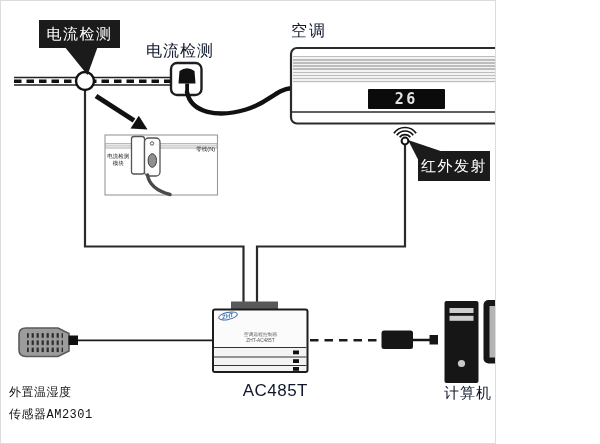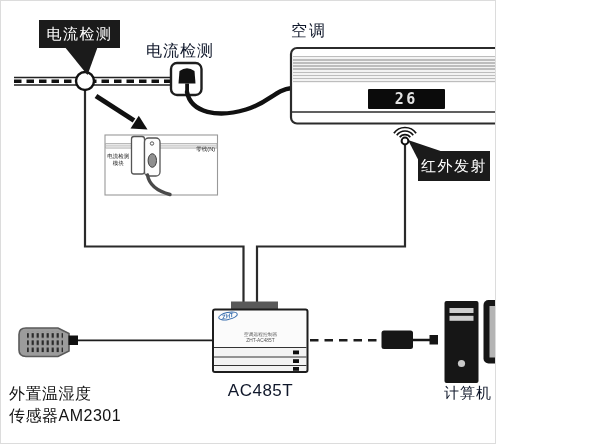--- a/index.html
+++ b/index.html
@@ -15,23 +15,23 @@
     letter-spacing:1.5px;
   }
   .plain-label{white-space:nowrap;color:#0f172a;}
   .tiny{color:#222;}
   
   .co-current{left:38px;top:19px;width:81px;height:28px;font-size:15px;}
   
   .co-ir{left:417px;top:150px;width:72px;height:30px;font-size:15px;}
   .lbl-socket{left:145px;top:40px;font-size:16px;letter-spacing:1px;}
   .lbl-ac{left:290px;top:20px;font-size:16px;letter-spacing:2px;}
-  .lbl-ac485t{left:212px;top:380px;width:95px;text-align:center;font-size:17px;letter-spacing:.5px;}
+  .lbl-ac485t{left:212px;top:380px;width:95px;text-align:right;font-size:17px;letter-spacing:.5px;}
   .lbl-computer{left:441px;top:383px;width:52px;text-align:center;font-size:15px;letter-spacing:1px;}
-  .lbl-sensor{left:8px;top:382px;font-size:16px;line-height:21.5px;letter-spacing:.5px;}
+  .lbl-sensor{left:8px;top:382px;font-size:12px;line-height:21.5px;letter-spacing:.5px;font-family:Liberation Mono, monospace;}
   .ac-grille{
     left:292px;top:54.5px;width:224px;height:27px;
     background:repeating-linear-gradient(180deg,#bdbdbd 0px,#bdbdbd 1.4px,#f3f3f3 1.4px,#f3f3f3 3.1px);
   }
   .ac-display{
     left:366.5px;top:88px;width:77.5px;height:20px;background:#0b0b0b;
     display:flex;align-items:center;justify-content:center;border-radius:1px;
     color:#e4e4e4;font-family:"DejaVu Sans Mono",monospace;font-weight:bold;
     font-size:15px;letter-spacing:2.5px;text-align:right;
   }

